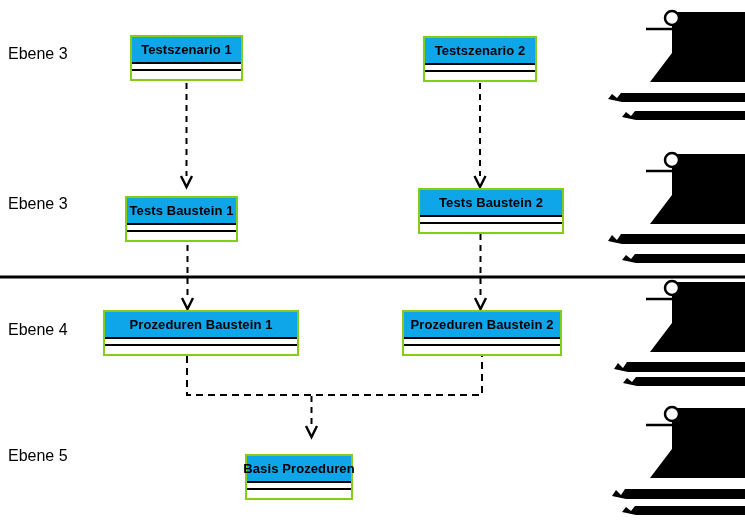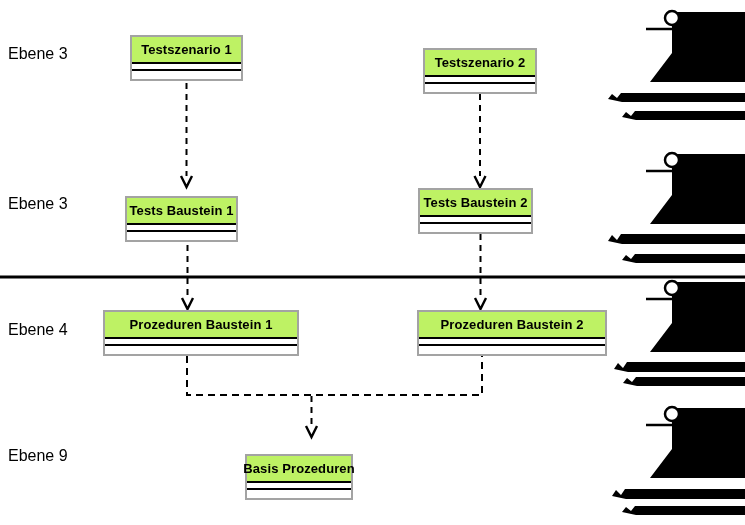--- a/index.html
+++ b/index.html
@@ -6,21 +6,21 @@
   .stage{
     position:relative;width:745px;height:525px;background:#ffffff;
     font-family:"Liberation Sans",sans-serif;overflow:hidden;text-align:center;
   }
   .overlay{position:absolute;left:0;top:0;width:745px;height:525px;}
   .level-label{
     position:absolute;left:8px;font-size:16px;line-height:16px;color:#000;
     white-space:nowrap;
   }
   .uml-box{
-    position:absolute;background:#bef264;border:2px solid #a3a3a3;box-sizing:border-box;
+    position:absolute;background:#0ea5e9;border:2px solid #84cc16;box-sizing:border-box;
   }
   .uml-title{
     height:25px;border-bottom:2px solid #000;display:flex;align-items:center;
     justify-content:center;font-weight:bold;font-size:13px;color:#000;
     white-space:nowrap;letter-spacing:0.1px;
   }
   .uml-row-a{height:5px;border-bottom:2px solid #000;background:#fff;}
   .uml-row-b{height:8px;background:#fff;}
 </style>
 </head>
@@ -87,53 +87,53 @@
       <line x1="646" y1="425" x2="672" y2="425" stroke="#000" stroke-width="2.5"></line>
       <circle cx="672" cy="414" r="7" fill="#fff" stroke="#000" stroke-width="2.5"></circle>
     </g>
     <polygon fill="#000" points="612,496 616,490 621,495 625,489 745,489 745,499 626,499"></polygon>
     <polygon fill="#000" points="622,512 626,507 631,511 635,506 745,506 745,515 636,515"></polygon>
   </svg>
 
   <div class="level-label" style="top:46px">Ebene 3</div>
   <div class="level-label" style="top:196px">Ebene 3</div>
   <div class="level-label" style="top:322px">Ebene 4</div>
-  <div class="level-label" style="top:448px">Ebene 9</div>
+  <div class="level-label" style="top:448px">Ebene 5</div>
 
   <div class="uml-box" style="left:130px;top:35px;width:113px">
     <div class="uml-title">Testszenario 1</div>
     <div class="uml-row-a"></div>
     <div class="uml-row-b"></div>
   </div>
 
-  <div class="uml-box" style="left:423px;top:48px;width:114px">
+  <div class="uml-box" style="left:423px;top:36px;width:114px">
     <div class="uml-title">Testszenario 2</div>
     <div class="uml-row-a"></div>
     <div class="uml-row-b"></div>
   </div>
 
   <div class="uml-box" style="left:125px;top:196px;width:113px">
     <div class="uml-title">Tests Baustein 1</div>
     <div class="uml-row-a"></div>
     <div class="uml-row-b"></div>
   </div>
 
-  <div class="uml-box" style="left:418px;top:188px;width:115px">
+  <div class="uml-box" style="left:418px;top:188px;width:146px">
     <div class="uml-title">Tests Baustein 2</div>
     <div class="uml-row-a"></div>
     <div class="uml-row-b"></div>
   </div>
 
   <div class="uml-box" style="left:103px;top:310px;width:196px">
     <div class="uml-title">Prozeduren Baustein 1</div>
     <div class="uml-row-a"></div>
     <div class="uml-row-b"></div>
   </div>
 
-  <div class="uml-box" style="left:417px;top:310px;width:190px">
+  <div class="uml-box" style="left:402px;top:310px;width:160px">
     <div class="uml-title">Prozeduren Baustein 2</div>
     <div class="uml-row-a"></div>
     <div class="uml-row-b"></div>
   </div>
 
   <div class="uml-box" style="left:245px;top:454px;width:108px">
     <div class="uml-title">Basis Prozeduren</div>
     <div class="uml-row-a"></div>
     <div class="uml-row-b"></div>
   </div>

